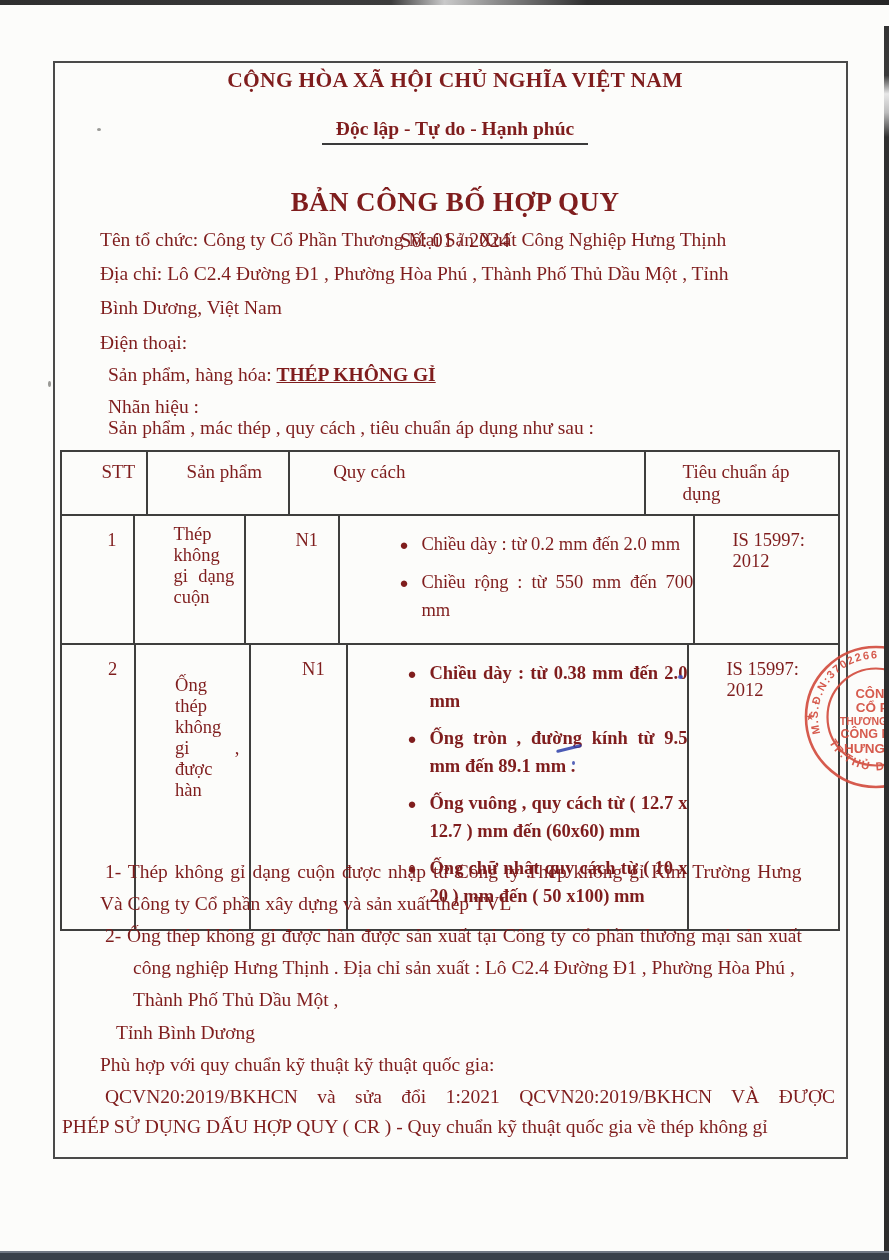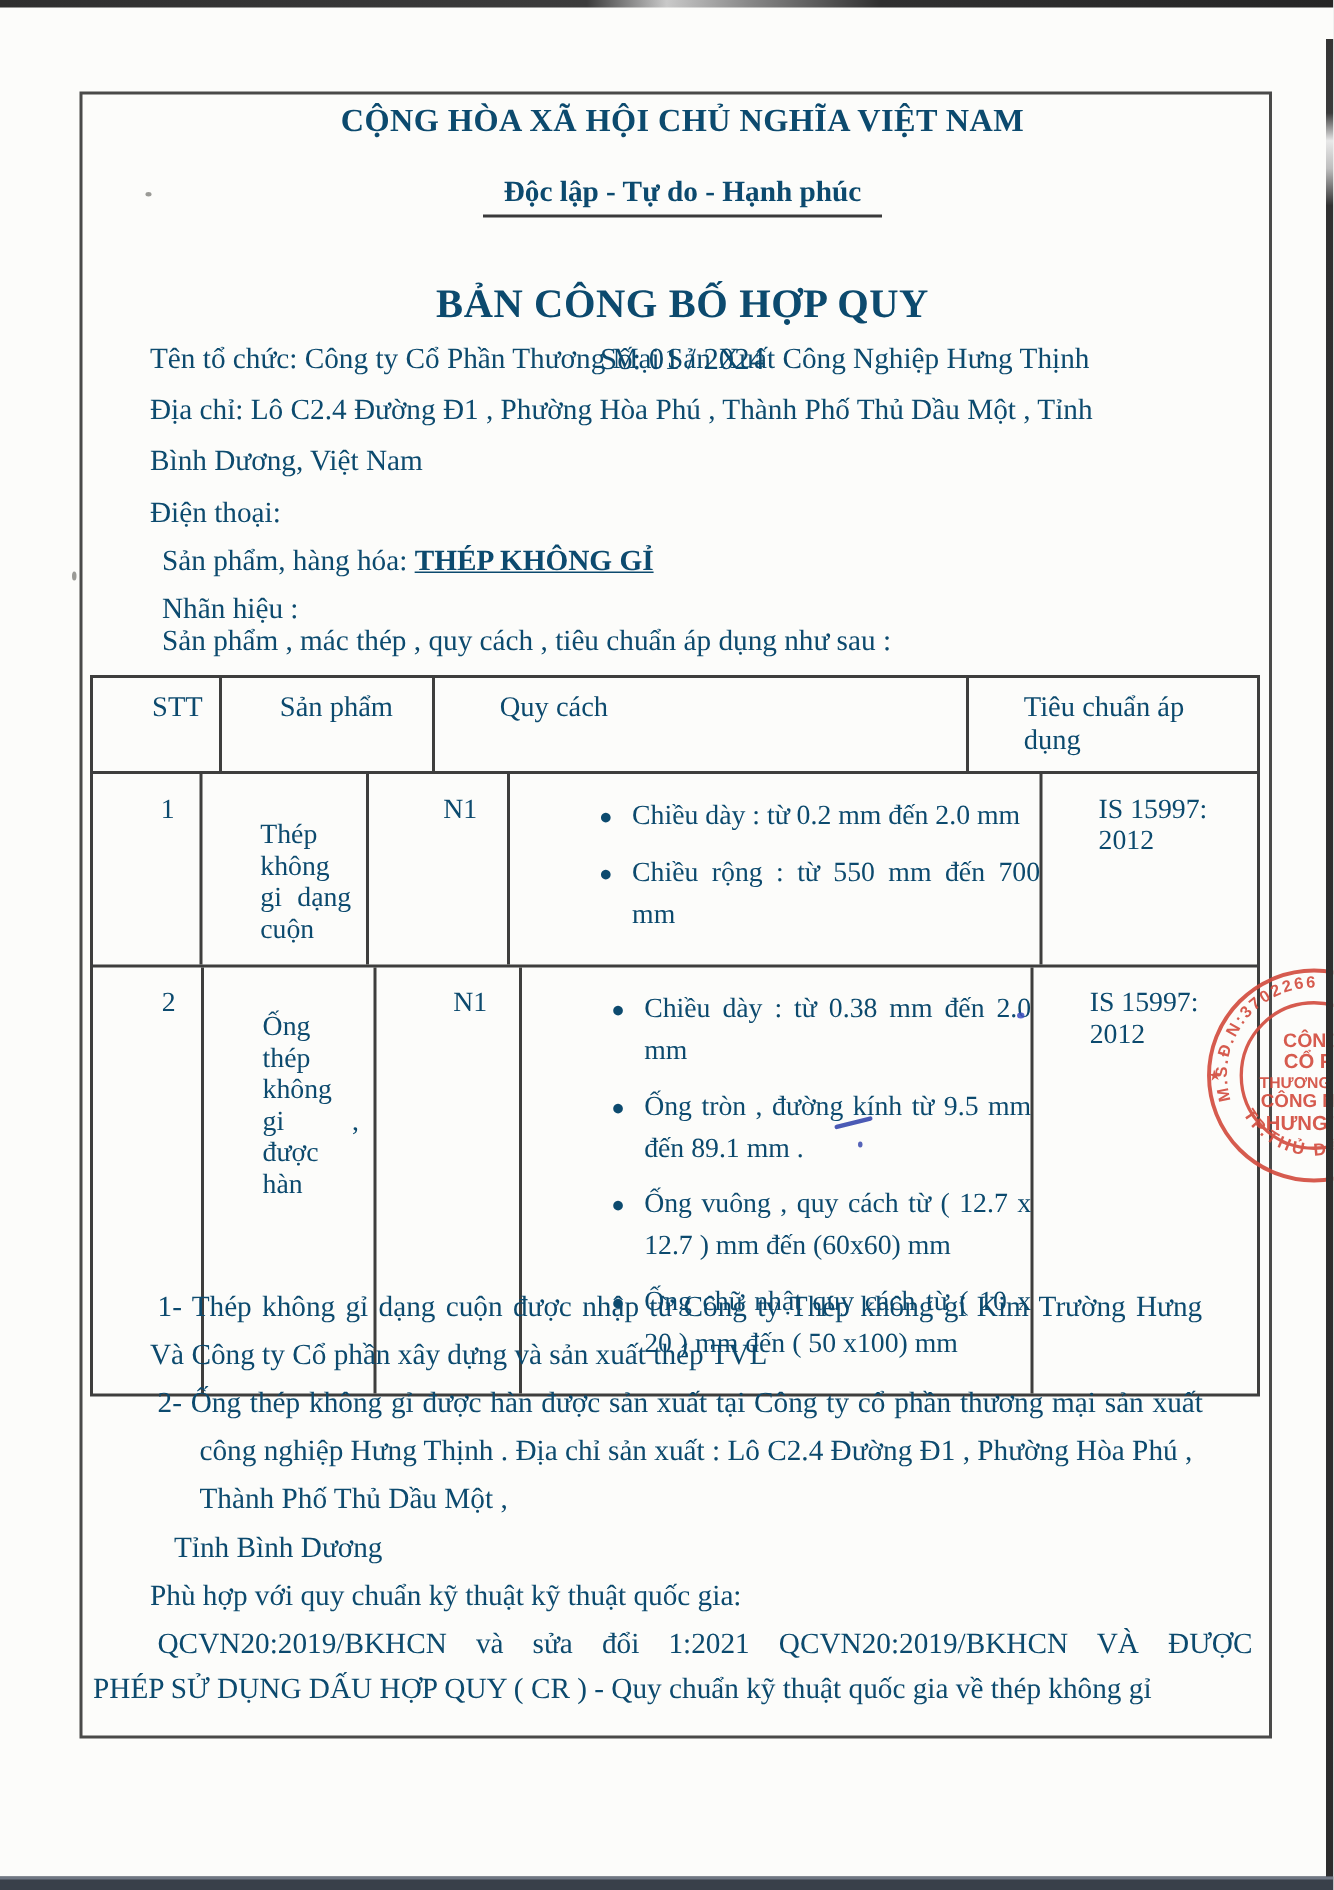--- a/index.html
+++ b/index.html
@@ -1,21 +1,21 @@
 <!DOCTYPE html>
 <html><head>
 <meta charset="utf-8">
 <style>
   * { margin:0; padding:0; box-sizing:border-box; }
   html,body { background:#e8e8e6; }
   .page {
     position:relative; width:889px; height:1260px;
     background:#fcfcfa; overflow:hidden;
     font-family:"Liberation Serif","DejaVu Serif",serif;
-    color:#0c4a6e;
+    color:#7f1d1d;
   }
   
   .edge-top{ position:absolute; left:0; top:0; width:889px; height:5px; z-index:9;
     background:linear-gradient(90deg,#2f2f2f 0%,#3c3c3c 44%,#c9c9c9 50%,#8a8a8a 56%,#303030 66%,#262626 100%); }
   .edge-right{ position:absolute; right:0; top:26px; width:5px; height:1234px; z-index:9;
     background:linear-gradient(180deg,#343434 0%,#3a3a3a 4%,#e8e8e8 5.5%,#bdbdbd 7%,#303030 9%,#2c2c2c 100%); }
   .edge-bottom{ position:absolute; left:0; bottom:0; width:889px; height:9px; z-index:9;
     background:#39404a; border-top:2px solid #707783; }
   
   .frame{ position:absolute; left:53px; top:61px; width:795px; height:1098px;
@@ -45,21 +45,21 @@
   .th{ font-size:19px; padding-top:9px; padding-bottom:9px; text-align:left; }
   .th.c1{ text-align:center; }
   .hrow{ min-height:40px; }
   .r1{ min-height:98px; }
   .r2{ min-height:230px; }
   ul.spec{ list-style:none; }
   ul.spec li{ display:flex; margin:0 0 9px 30px; line-height:28px; }
   ul.spec li .dot{ width:22px; flex:0 0 22px; font-size:15px; padding-top:1px; }
   ul.spec li .txt{ text-align:justify; }
   .r1 ul.spec li .txt{ width:272px; }
-  .r2 ul.spec li .txt{ width:258px; }
+  .r2 ul.spec li .txt{ width:258px;font-weight:bold; }
   
   .note{ position:absolute; font-size:19.5px; line-height:30px; }
   .jst{ text-align:justify; text-align-last:justify; }
   
   .stamp{ position:absolute; left:801px; top:642px; width:150px; height:150px; opacity:.9; }
   .stamp text{ font-family:"Liberation Sans","DejaVu Sans",sans-serif; font-weight:bold; }
   
   .ink-dot{ position:absolute; border-radius:50%; }
   .ink-stroke{ position:absolute; border-radius:2px; }
   .speck{ position:absolute; background:#9a9a96; border-radius:50%; }
@@ -89,21 +89,21 @@
   <div class="tbl">
     <div class="trow hrow">
       <div class="tc c1 th">STT</div>
       <div class="tc c2 th" style="text-align:left;">Sản phẩm</div>
       <div class="tc c4 th" style="padding-left:14px;">Quy cách</div>
       <div class="tc c5 th">Tiêu chuẩn áp dụng</div>
     </div>
 
     <div class="trow r1">
       <div class="tc c1" style="padding-top:14px;">1</div>
-      <div class="tc c2" style="padding-top:31px;">Thép không gi dạng cuộn</div>
+      <div class="tc c2" style="padding-top:8px;">Thép không gi dạng cuộn</div>
       <div class="tc c3" style="padding-top:14px;">N1</div>
       <div class="tc c4" style="padding-top:14px;">
         <ul class="spec">
           <li>
               <span class="dot">●</span>
               <span class="txt">Chiều dày : từ 0.2 mm đến 2.0 mm</span>
             </li>
           <li>
               <span class="dot">●</span>
               <span class="txt">Chiều rộng : từ 550 mm đến 700 mm</span>

